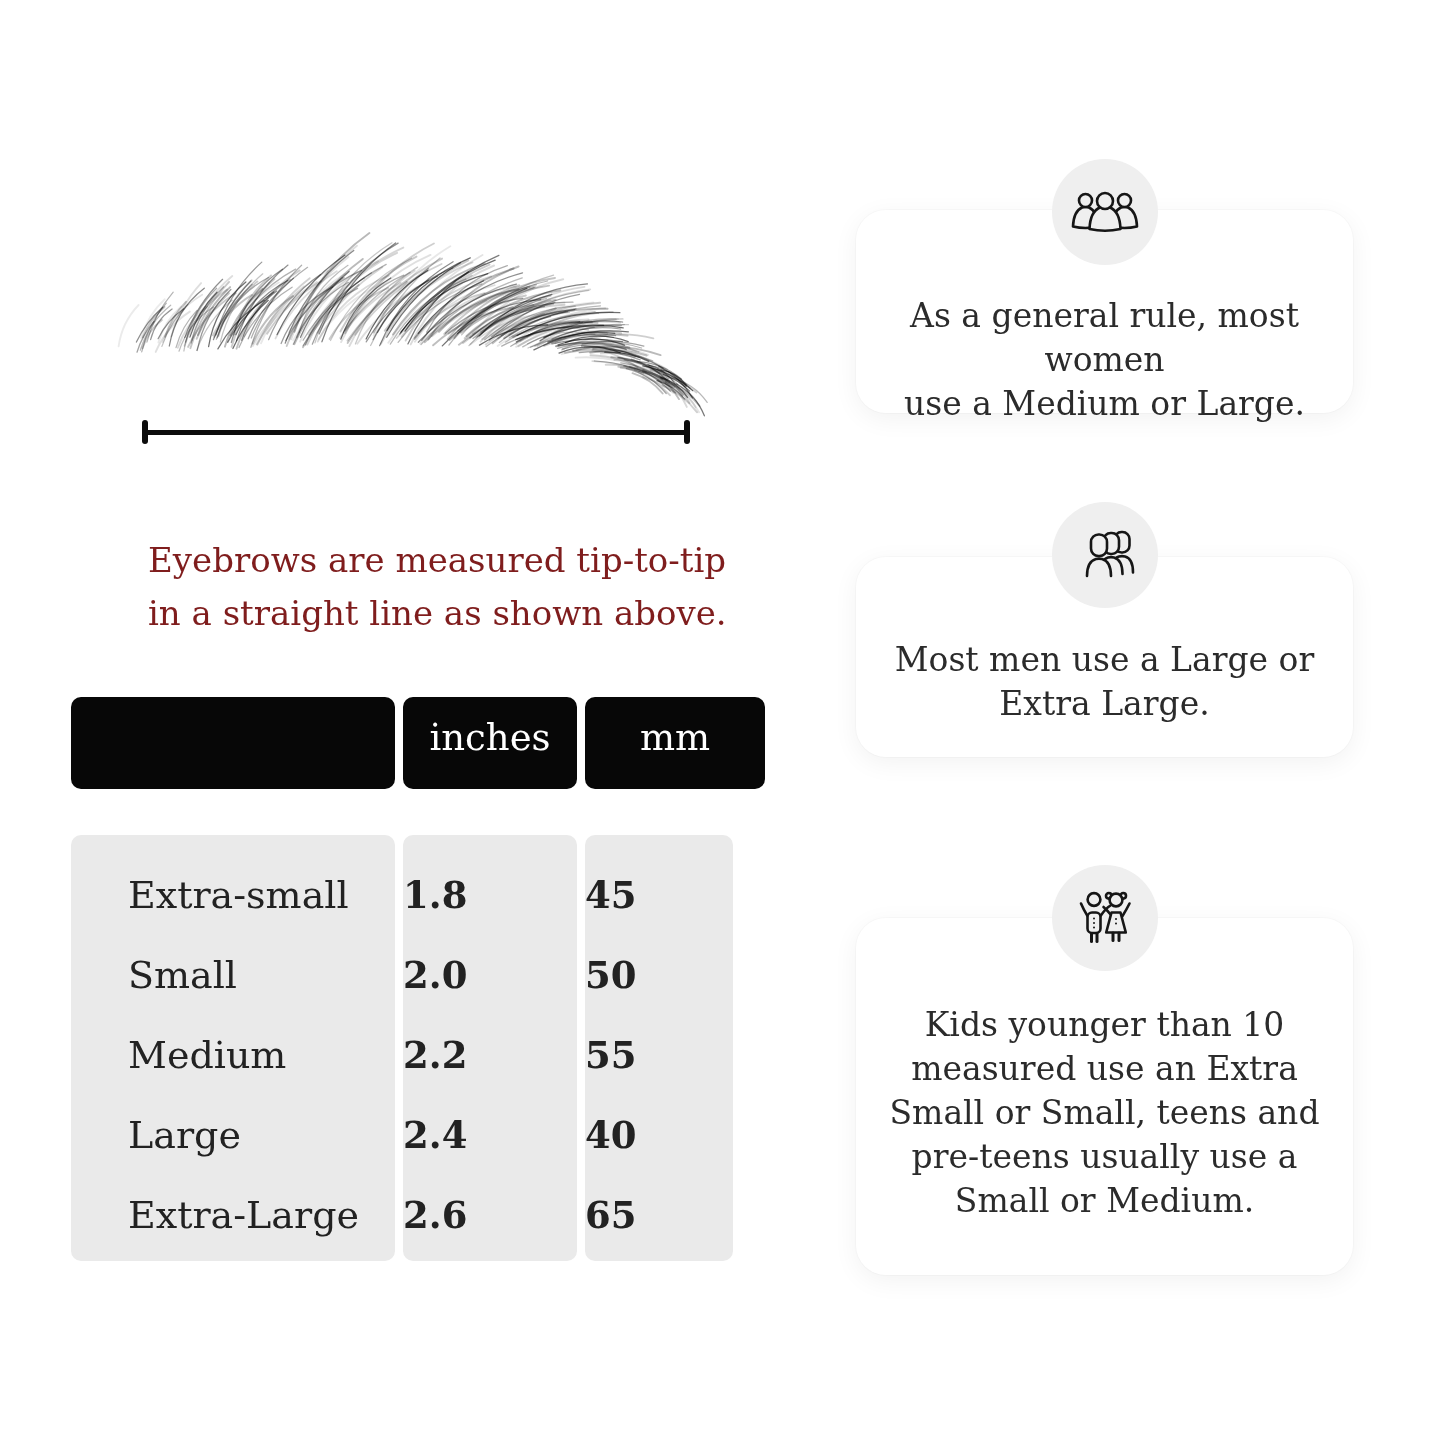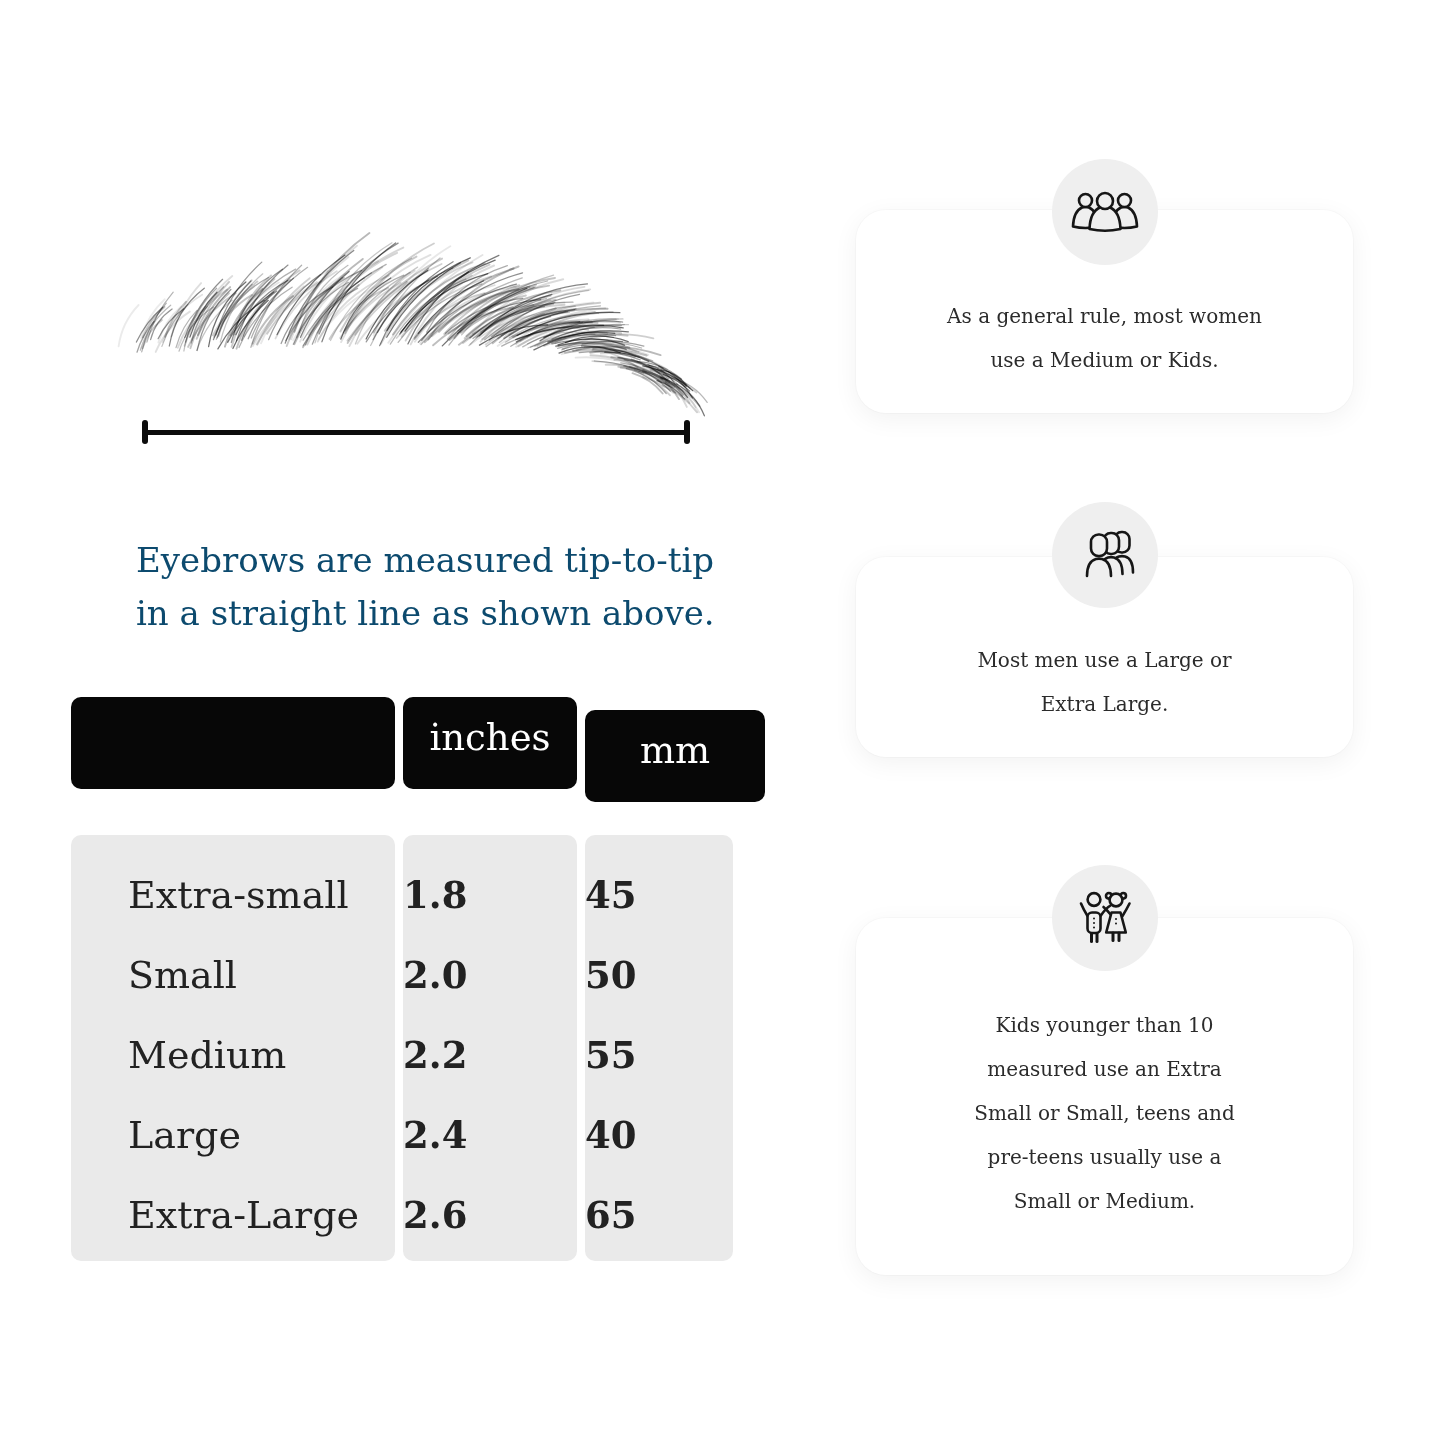--- a/index.html
+++ b/index.html
@@ -7,32 +7,32 @@
     position:relative;width:1445px;height:1445px;background:#ffffff;overflow:hidden;
     font-family:"DejaVu Serif","Liberation Serif",serif;color:#1f1f1f;
   }
   .abs{position:absolute;}
   
   .mline-bar{position:absolute;left:145px;top:430px;width:543px;height:5px;background:#0c0c0c;border-radius:3px;}
   .mline-tick{position:absolute;top:420px;width:6px;height:24px;background:#0c0c0c;border-radius:3px;}
   .mline-tick.left{left:142px;}
   .mline-tick.right{left:684px;}
   
-  .caption{position:absolute;left:136px;top:500px;width:620px;font-size:34px;line-height:53px;color:#0c4a6e;}
+  .caption{position:absolute;left:148px;top:500px;width:620px;font-size:34px;line-height:53px;color:#7f1d1d;}
   
   .th{position:absolute;height:92px;background:#070707;border-radius:10px;color:#ffffff;
       font-size:37px;line-height:82px;text-align:center;}
   .tcol{position:absolute;top:788px;height:426px;background:#eaeaea;border-radius:10px;padding-top:20px;box-sizing:border-box;margin-top:47px;}
   .tcell{height:80px;line-height:80px;font-size:38px;color:#222222;white-space:nowrap;}
   .tcell.label{text-align:left;padding-left:57px;}
   .tcell.val{text-align:left;font-size:37px;font-weight:bold;}
   
   .card{position:absolute;left:856px;width:497px;background:#ffffff;border-radius:30px;
         box-shadow:0 6px 26px rgba(0,0,0,0.055), 0 0 0 1px rgba(0,0,0,0.02);box-sizing:border-box;}
-  .card-text{width:100%;text-align:center;font-size:20px;line-height:44px;color:#2b2b2b;}
+  .card-text{width:100%;text-align:center;font-size:33px;line-height:44px;color:#2b2b2b;}
   .card-text span{display:block;}
   .icircle{position:absolute;left:1052px;width:106px;height:106px;border-radius:50%;background:#efefef;
            display:flex;align-items:center;justify-content:center;}
   .icircle svg{display:block;}
   .ic-stroke{fill:none;stroke:#161616;stroke-width:2.6;stroke-linecap:round;stroke-linejoin:round;}
   .ic-fill{fill:#efefef;stroke:#161616;stroke-width:2.6;stroke-linecap:round;stroke-linejoin:round;}
   .ic-dot{fill:#161616;stroke:none;}
 </style>
 </head>
 <body>
@@ -352,21 +352,21 @@
     <span>Eyebrows are measured tip-to-tip</span><br>
     <span>in a straight line as shown above.</span>
   </p>
 
   <div class="th" style="left:71px;top:697px;width:324px;">
     <span></span>
   </div>
   <div class="th" style="left:403px;top:697px;width:174px;">
     <span>inches</span>
   </div>
-  <div class="th" style="left:585px;top:697px;width:180px;margin-top:13px;">
+  <div class="th" style="left:585px;top:697px;width:180px;">
     <span>mm</span>
   </div>
 
   <div class="tcol" style="left:71px;width:324px;">
     <div class="tcell label">Extra-small</div>
     <div class="tcell label">Small</div>
     <div class="tcell label">Medium</div>
     <div class="tcell label">Large</div>
     <div class="tcell label">Extra-Large</div>
   </div>
@@ -381,21 +381,21 @@
     <div class="tcell val">45</div>
     <div class="tcell val">50</div>
     <div class="tcell val">55</div>
     <div class="tcell val">40</div>
     <div class="tcell val">65</div>
   </div>
 
   <div class="card" style="top:210px;height:203px;padding-top:84px;">
     <div class="card-text">
       <span>As a general rule, most women</span>
-      <span>use a Medium or Kids.</span>
+      <span>use a Medium or Large.</span>
     </div>
   </div>
   <div class="icircle" style="top:159px;">
     <svg width="70" height="46" viewBox="0 0 70 46">
       <path class="ic-fill" d="M3,37.5 C3.5,25.5 7.5,20.5 12,18.5 Q15.5,17.2 19,18.5 C23.5,20.5 27.5,25.5 28,37.5 Q15.5,40.5 3,37.5 Z"></path>
       <circle class="ic-fill" cx="15.5" cy="11.5" r="6.5"></circle>
       <path class="ic-fill" d="M42,37.5 C42.5,25.5 46.5,20.5 51,18.5 Q54.5,17.2 58,18.5 C62.5,20.5 66.5,25.5 67,37.5 Q54.5,40.5 42,37.5 Z"></path>
       <circle class="ic-fill" cx="54.5" cy="11.5" r="6.5"></circle>
       <path class="ic-fill" d="M19.5,40 C20,26 25,20.5 30.5,18.3 Q35,16.8 39.5,18.3 C45,20.5 50,26 50.5,40 Q35,43.5 19.5,40 Z"></path>
       <circle class="ic-fill" cx="35" cy="12" r="8"></circle>

